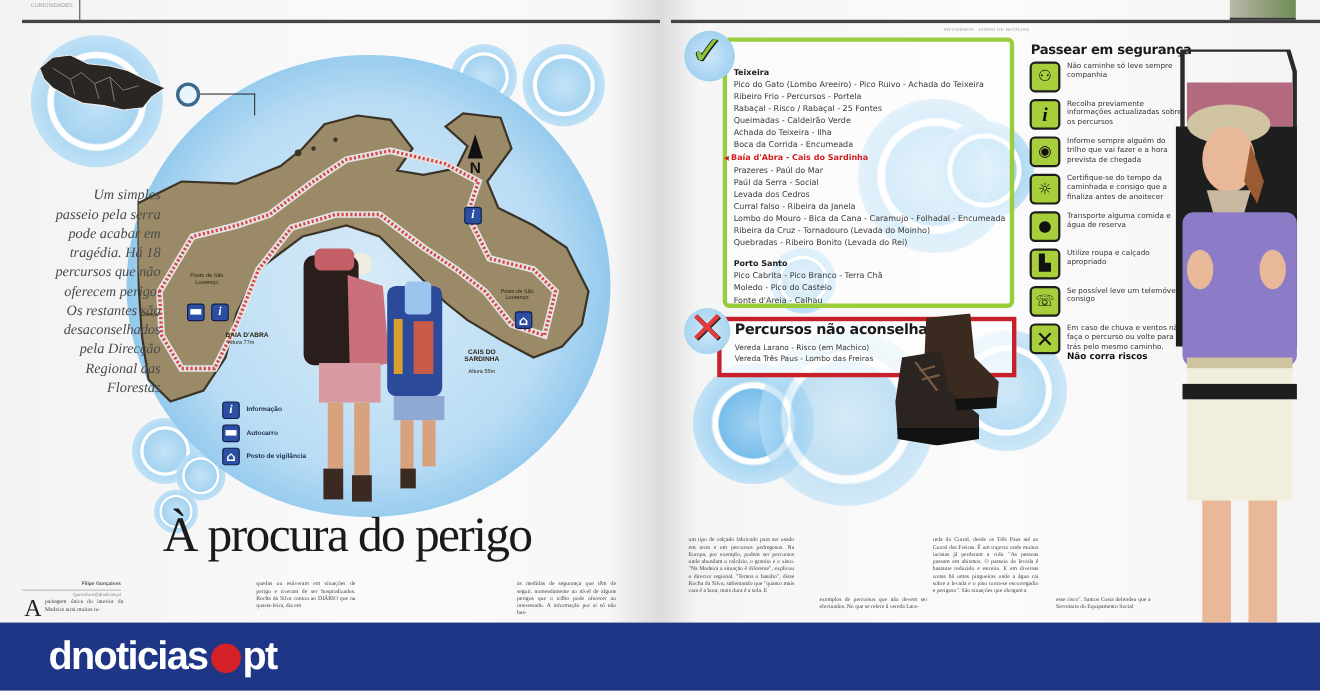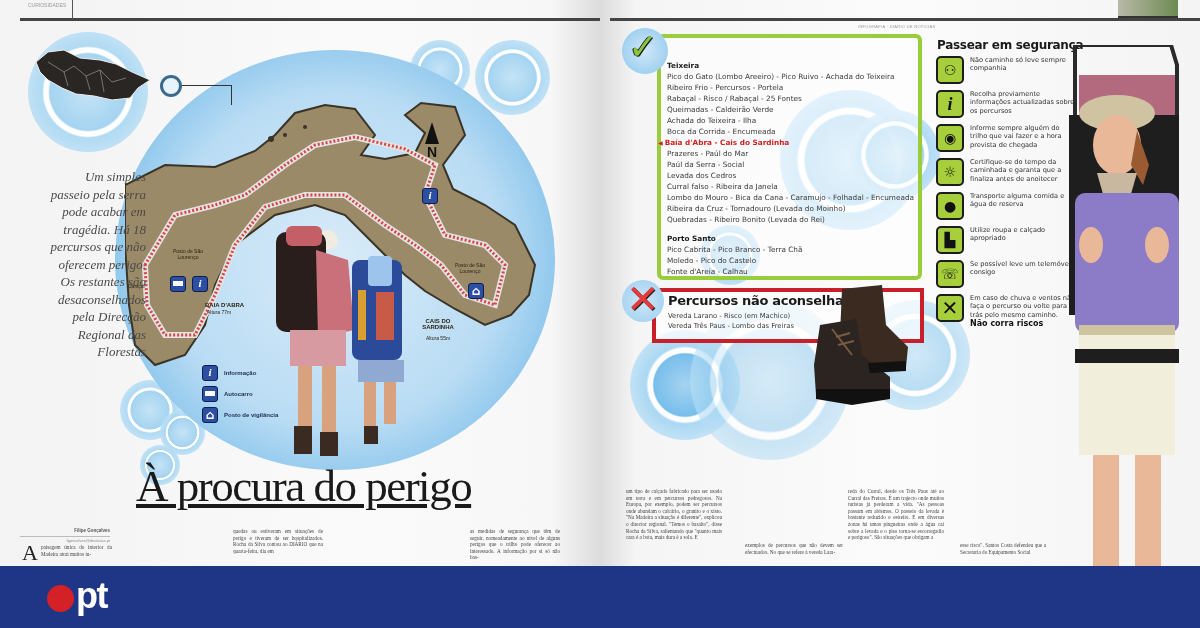--- a/index.html
+++ b/index.html
@@ -43,21 +43,21 @@
   .map-label { position: absolute; font-size: 5px; color: #2b2515; text-align: center; line-height: 6px; }
   .map-label.bold { font-weight: bold; font-size: 6px; }
   .legend { position: absolute; left: 202px; top: 362px; }
   .legend-row { display: flex; align-items: center; gap: 6px; height: 21px; }
   .legend-row span { font-size: 6px; font-weight: bold; color: #1d2b4d; }
 
   .hikers { position: absolute; left: 268px; top: 220px; width: 150px; height: 240px; }
 
   .standfirst { position: absolute; left: 22px; top: 168px; width: 96px; text-align: right; font: italic 13px/17.5px "Liberation Serif", serif; color: #4a4a4a; margin-left: 28px; }
 
-  .headline { position: absolute; left: 136px; top: 462px; font: 45px/48px "Liberation Serif", serif; color: #1a1a1a; letter-spacing: -1.5px; text-decoration: underline; }
+  .headline { position: absolute; left: 148px; top: 462px; font: 45px/48px "Liberation Serif", serif; color: #1a1a1a; letter-spacing: -1.5px; }
 
   .byline { position: absolute; left: 20px; top: 528px; width: 90px; text-align: right; }
   .byline .name { font-size: 4.5px; font-weight: bold; color: #555; }
   .byline .email { font-size: 4px; color: #888; border-top: 1px solid #bbb; margin-top: 3px; padding-top: 1px; }
 
   .col { position: absolute; font: 5.2px/6.6px "Liberation Serif", serif; color: #444; text-align: justify; }
   .dropcap { float: left; font: 22px/18px "Liberation Serif", serif; color: #222; margin-right: 3px; }
 
   
   .check-badge { position: absolute; left: 622px; top: 28px; width: 46px; height: 46px; border-radius: 50%; background: radial-gradient(circle, #cfe7f7 0%, #a8d4f2 60%, #8cc6ec 100%); }
@@ -261,21 +261,21 @@
     <div class="tip">
       <div class="tip-icon" style="font-family:'Liberation Serif',serif;font-style:italic;font-size:18px;">i</div>
       <div class="tip-text">Recolha previamente informações actualizadas sobre os percursos</div>
     </div>
     <div class="tip">
       <div class="tip-icon">◉</div>
       <div class="tip-text">Informe sempre alguém do trilho que vai fazer e a hora prevista de chegada</div>
     </div>
     <div class="tip">
       <div class="tip-icon">☼</div>
-      <div class="tip-text">Certifique-se do tempo da caminhada e garanta que a finaliza antes de anoitecer</div>
+      <div class="tip-text">Certifique-se do tempo da caminhada e consigo que a finaliza antes de anoitecer</div>
     </div>
     <div class="tip">
       <div class="tip-icon">●</div>
       <div class="tip-text">Transporte alguma comida e água de reserva</div>
     </div>
     <div class="tip">
       <div class="tip-icon">▙</div>
       <div class="tip-text">Utilize roupa e calçado apropriado</div>
     </div>
     <div class="tip">
@@ -310,15 +310,16 @@
   </svg>
 
   <div class="col" style="left:626px;top:488px;width:96px;">um tipo de calçado fabricado para ser usado em terra e em percursos pedregosos. Na Europa, por exemplo, podem ser percursos onde abundam o calcário, o granito e o xisto. "Na Madeira a situação é diferente", explicou o director regional. "Temos o basalto", disse Rocha da Silva, salientando que "quanto mais cara é a bota, mais dura é a sola. E</div>
   <div class="col" style="left:745px;top:542px;width:98px;">exemplos de percursos que não devem ser efectuados. No que se refere à vereda Lara-</div>
   <div class="col" style="left:848px;top:488px;width:96px;">reda do Curral, desde os Três Paus até ao Curral das Freiras. É um trajecto onde muitos turistas já perderam a vida. "As pessoas passam em abismos. O passeio da levada é bastante reduzido e estreito. E em diversas zonas há umas pingueiras onde a água cai sobre a levada e o piso torna-se escorregadio e perigoso". São situações que obrigam a</div>
   <div class="col" style="left:960px;top:542px;width:86px;">esse risco". Santos Costa defendeu que a Secretaria do Equipamento Social</div>
 </div>
 
 <div class="banner"></div>
 <div class="logo">
+  <span>dnoticias</span>
   <span class="dot"></span>
   <span>pt</span>
 </div>
 
 </body></html>

